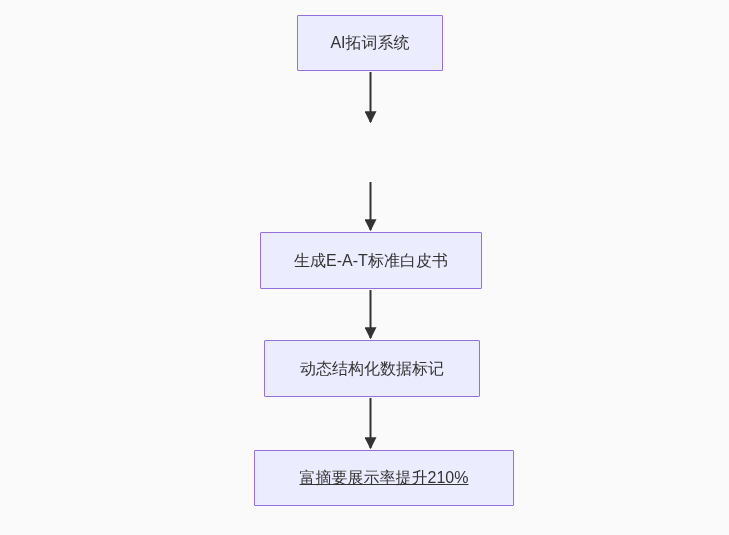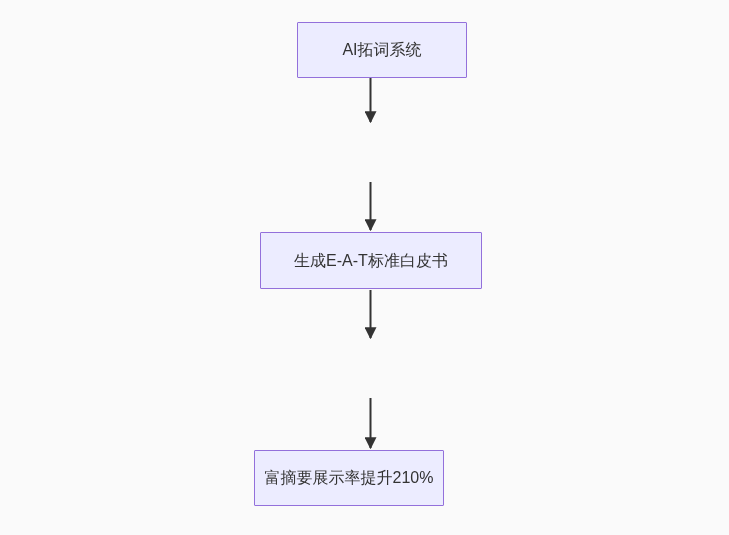--- a/index.html
+++ b/index.html
@@ -39,25 +39,25 @@
     border-radius: 1px;
     display: flex;
     align-items: center;
     justify-content: center;
     color: var(--text_color, #333333);
     font-size: 16px;
     line-height: 1.2;
     white-space: nowrap;
     text-align: center;
   }
-  .node1 { left: 297px; top: 22px;  width: 170px; height: 56px; }
+  .node1 { left: 297px; top: 15px;  width: 146px; height: 56px; }
   .node2 { left: 274px; top: 124px; width: 184px; height: 57px; }
   .node3 { left: 260px; top: 232px; width: 222px; height: 57px; }
   .node4 { left: 264px; top: 340px; width: 216px; height: 57px; }
-  .node5 { left: 254px; top: 450px; width: 190px; height: 56px; }
+  .node5 { left: 254px; top: 450px; width: 260px; height: 56px; text-decoration: underline; }
 </style>
 </head>
 <body>
 
 <div class="canvas">
 
   <svg class="edges" viewBox="0 0 729 535" xmlns="http://www.w3.org/2000/svg">
     <defs>
       <marker id="arrow" viewBox="0 0 10 10" refX="9" refY="5" markerWidth="6" markerHeight="6" orient="auto-start-reverse">
         <path class="arrowhead" d="M 0 0 L 10 5 L 0 10 z"></path>
@@ -71,18 +71,21 @@
 
   <div class="node node1">
     <span>AI拓词系统</span>
   </div>
 
 
   <div class="node node3">
     <span>生成E-A-T标准白皮书</span>
   </div>
 
+  <div class="node node4">
+    <span>动态结构化数据标记</span>
+  </div>
 
   <div class="node node5">
     <span>富摘要展示率提升210%</span>
   </div>
 
 </div>
 
 </body></html>

